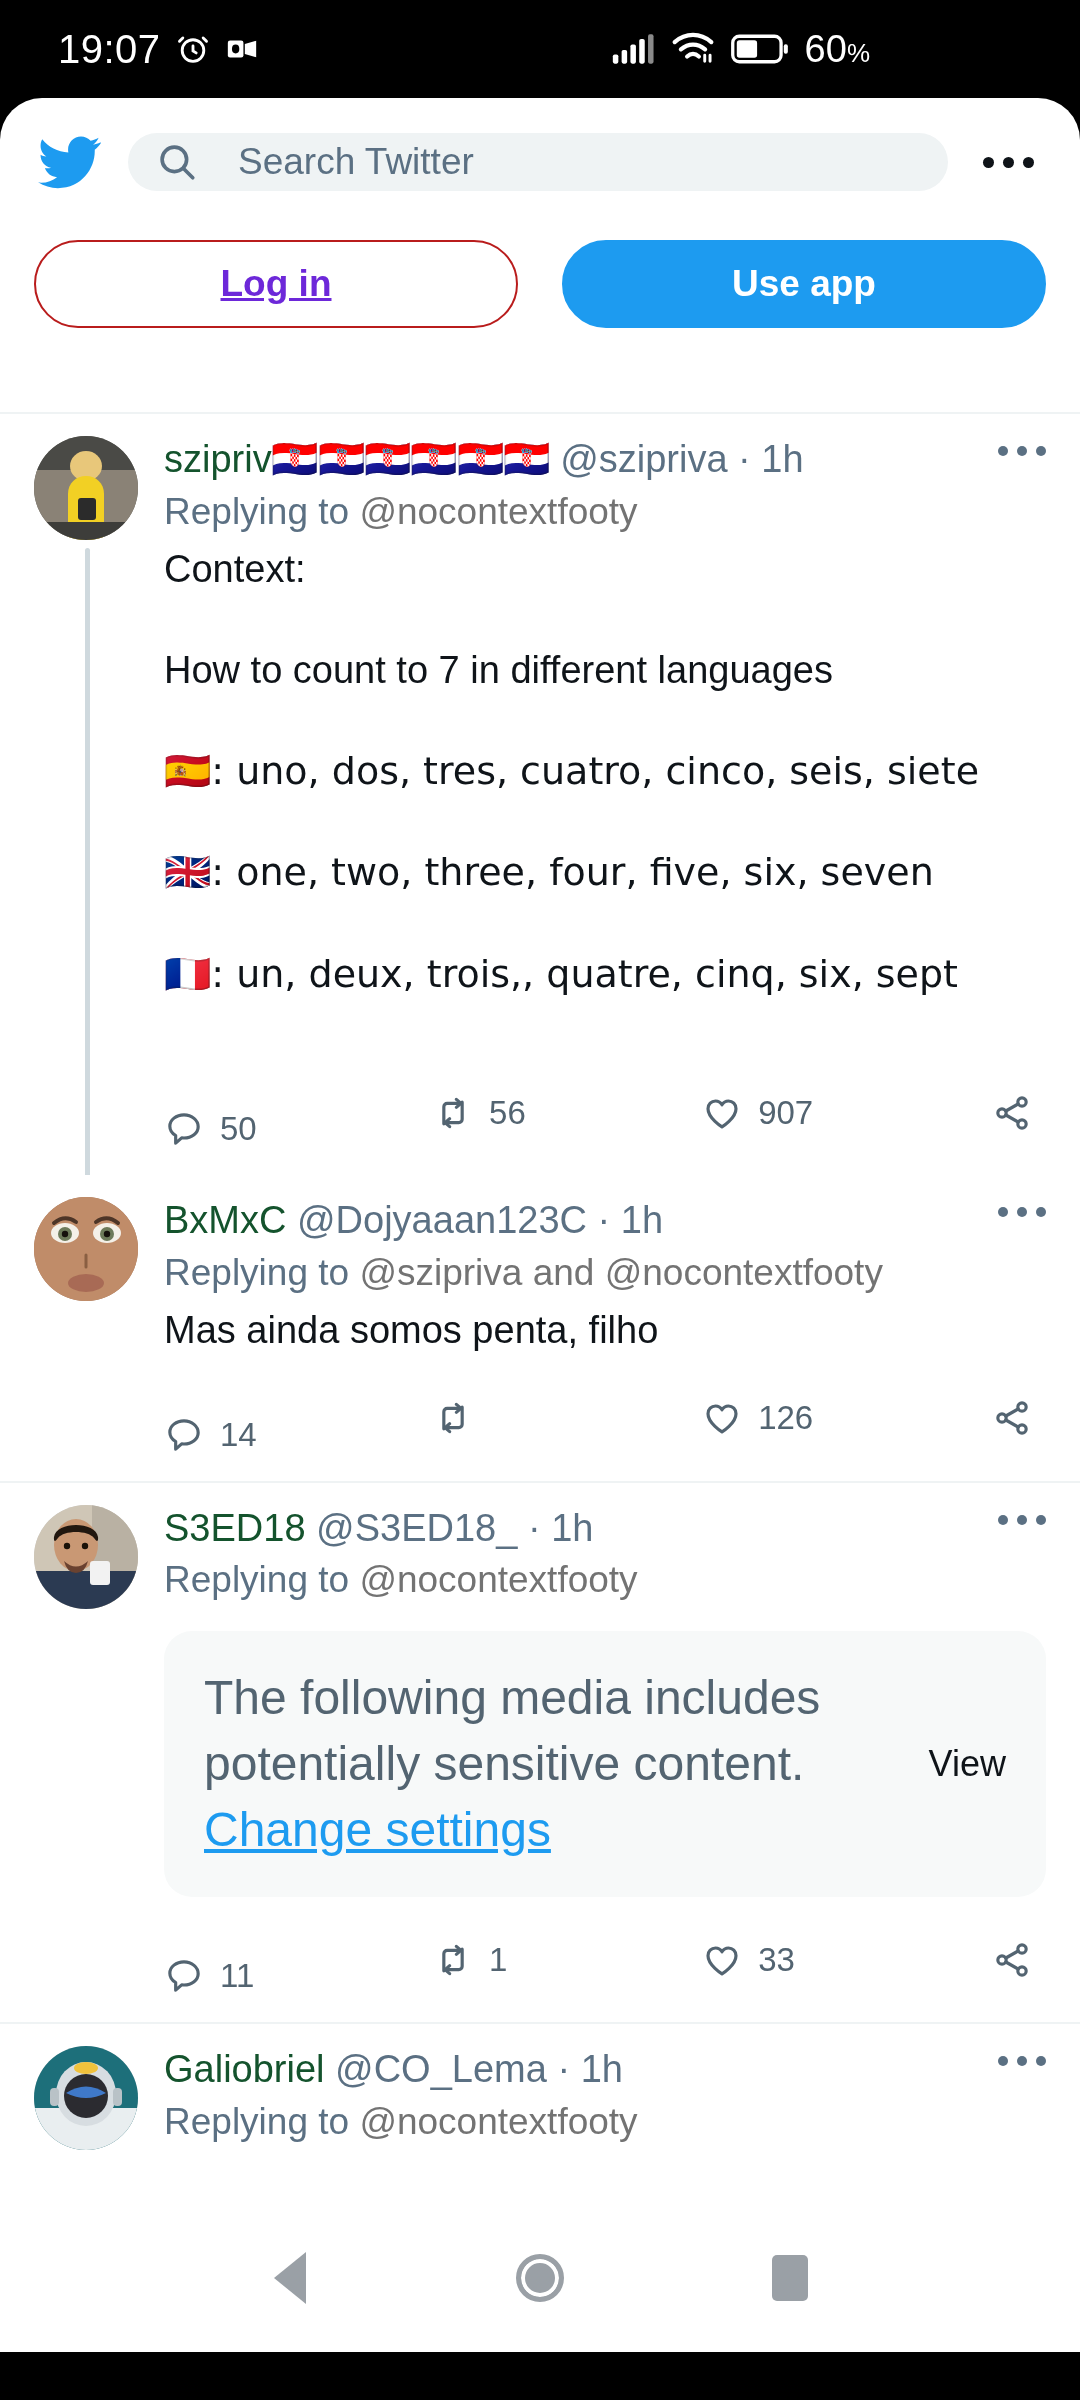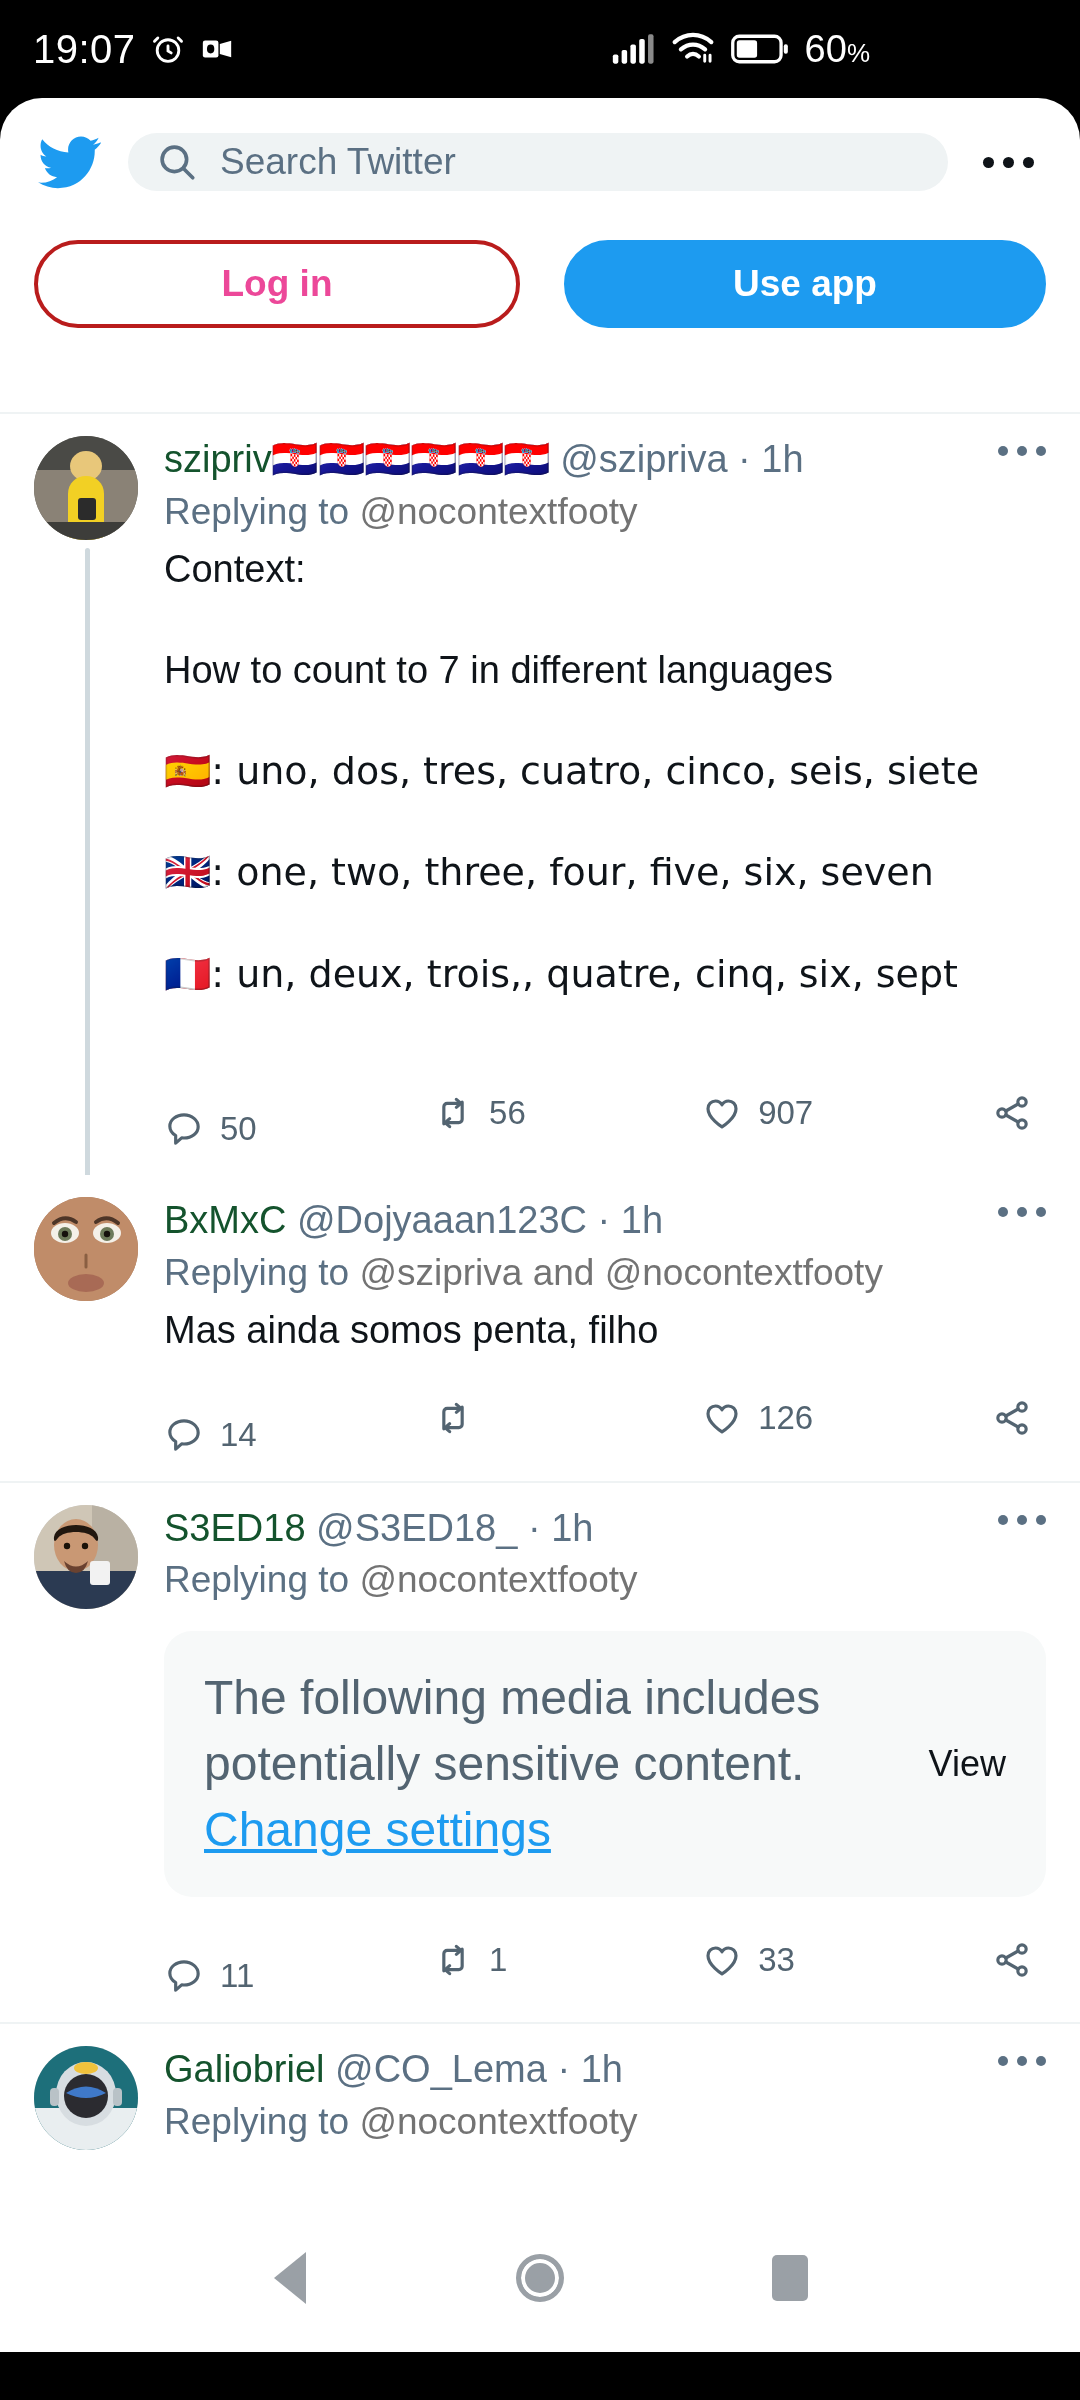--- a/index.html
+++ b/index.html
@@ -9,21 +9,21 @@
     font-family: "Liberation Sans", sans-serif;
     overflow: hidden;
   }
   #screen { position: relative; width: 1080px; height: 2400px; background: #000; }
 
   
   .statusbar {
     position: absolute; top: 0; left: 0; width: 904px; height: 98px;
     background: #000; color: #fff;
     display: flex; align-items: center; justify-content: space-between;
-    padding: 0 34px 0 33px;
+    padding: 0 34px 0 58px;
   }
   .status-left { display: flex; align-items: center; gap: 14px; }
   .status-time { font-size: 40px; font-weight: 400; letter-spacing: .5px; }
   .status-right { display: flex; align-items: center; gap: 16px; text-align: right; }
   .battery-pct { font-size: 38px; }
   .battery-pct .pct { font-size: 26px; }
 
   .ico { display: inline-block; line-height: 0; }
 
   
@@ -35,35 +35,35 @@
   }
 
   
   .topbar {
     display: flex; align-items: center; height: 128px;
     padding: 0 34px 0 34px; gap: 22px;
   }
   .bird { width: 72px; height: 72px; display: flex; align-items: center; justify-content: center; }
   .searchbar {
     flex: 1; height: 58px; background: #eff3f4; border-radius: 44px;
-    display: flex; align-items: center; padding: 0 28px; gap: 22px;
+    display: flex; align-items: center; padding: 0 28px; gap: 40px;
   }
   .search-ph { color: #5b7083; font-size: 37px; }
   .topmenu { width: 76px; display: flex; align-items: center; justify-content: center; }
   .dots3 { display: flex; gap: 9px; }
   .dots3 i { width: 11px; height: 11px; border-radius: 50%; background: #0f1419; display: block; }
 
   
   .authrow { display: flex; gap: 44px; padding: 14px 34px 0 34px; }
   .btn {
     flex: 1; height: 88px; border-radius: 50px;
     display: flex; align-items: center; justify-content: center;
     font-size: 37px; font-weight: bold; cursor: pointer;
   }
-  .btn-login { background: #fff; border: 4px solid #b91c1c; color: #ec4899; }
+  .btn-login { background: #fff; border: 2px solid #b91c1c; color: #6d28d9; text-decoration: underline; }
   .btn-useapp { background: #1d9bf0; border: 2px solid #1d9bf0; color: #fff; }
 
   .spacer-below-auth { height: 84px; position: relative; }
   .hr { height: 2px; background: #eff3f4; width: 100%; }
 
   
   .tweet { position: relative; display: flex; padding: 22px 34px 0 34px; background: #fff; }
   .tweet-sep { height: 2px; background: #eff3f4; margin: 0; }
 
   .av-col { width: 126px; flex: 0 0 126px; position: relative; }

